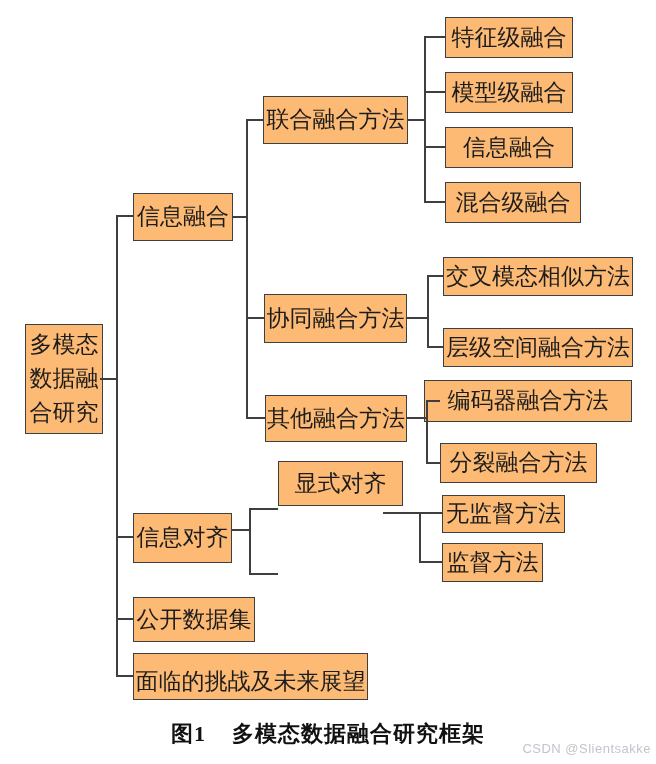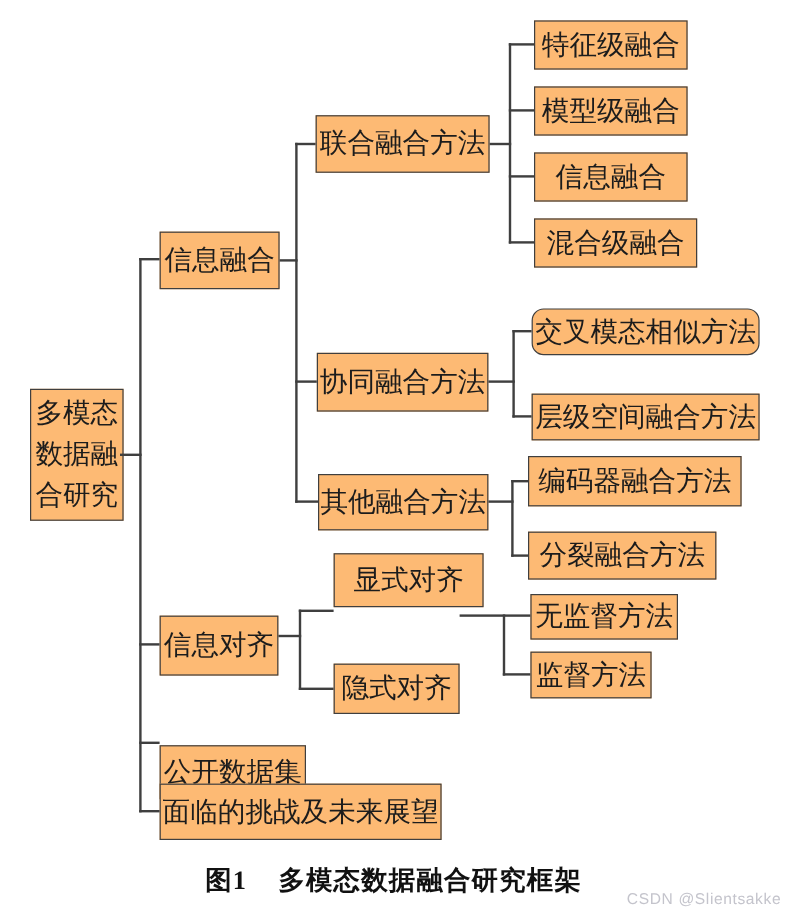--- a/index.html
+++ b/index.html
@@ -55,65 +55,62 @@
   </div>
 
   <div class="node" style="left:445px;top:182px;width:136px;height:41px;">
     <span>混合级融合</span>
   </div>
 
   <div class="node" style="left:264px;top:294px;width:143px;height:49px;">
     <span>协同融合方法</span>
   </div>
 
-  <div class="node" style="left:443px;top:257px;width:190px;height:39px;border-radius:10px;">
+  <div class="node" style="left:443px;top:257px;width:190px;height:39px;">
     <span>交叉模态相似方法</span>
   </div>
 
   <div class="node" style="left:443px;top:328px;width:190px;height:39px;">
     <span>层级空间融合方法</span>
   </div>
 
   <div class="node" style="left:265px;top:395px;width:142px;height:47px;">
     <span>其他融合方法</span>
   </div>
 
-  <div class="node" style="left:440px;top:380px;width:178px;height:42px;">
+  <div class="node" style="left:424px;top:380px;width:208px;height:42px;">
     <span>编码器融合方法</span>
   </div>
 
   <div class="node" style="left:440px;top:443px;width:157px;height:40px;">
     <span>分裂融合方法</span>
   </div>
 
   <div class="node" style="left:133px;top:513px;width:99px;height:50px;">
     <span>信息对齐</span>
   </div>
 
   <div class="node" style="left:278px;top:461px;width:125px;height:45px;">
     <span>显式对齐</span>
   </div>
 
-  <div class="node" style="left:278px;top:553px;width:105px;height:42px;">
-    <span>隐式对齐</span>
-  </div>
 
   <div class="node" style="left:442px;top:495px;width:123px;height:38px;">
     <span>无监督方法</span>
   </div>
 
   <div class="node" style="left:442px;top:543px;width:101px;height:39px;">
     <span>监督方法</span>
   </div>
 
-  <div class="node" style="left:133px;top:621px;width:122px;height:45px;justify-content:center;">
+  <div class="node" style="left:133px;top:597px;width:122px;height:45px;justify-content:center;">
     <span>公开数据集</span>
   </div>
 
-  <div class="node" style="left:133px;top:653px;width:235px;height:47px;">
+  <div class="node" style="left:133px;top:653px;width:235px;height:47px;align-items:flex-end;">
     <span>面临的挑战及未来展望</span>
   </div>
 
   <div>
 
     <div class="hl" style="left:100px;top:378px;width:18px;"></div>
     <div class="vl" style="left:116px;top:215px;height:462px;"></div>
     <div class="hl" style="left:116px;top:215px;width:17px;"></div>
     <div class="hl" style="left:116px;top:536px;width:17px;"></div>
     <div class="hl" style="left:116px;top:618px;width:17px;"></div>

